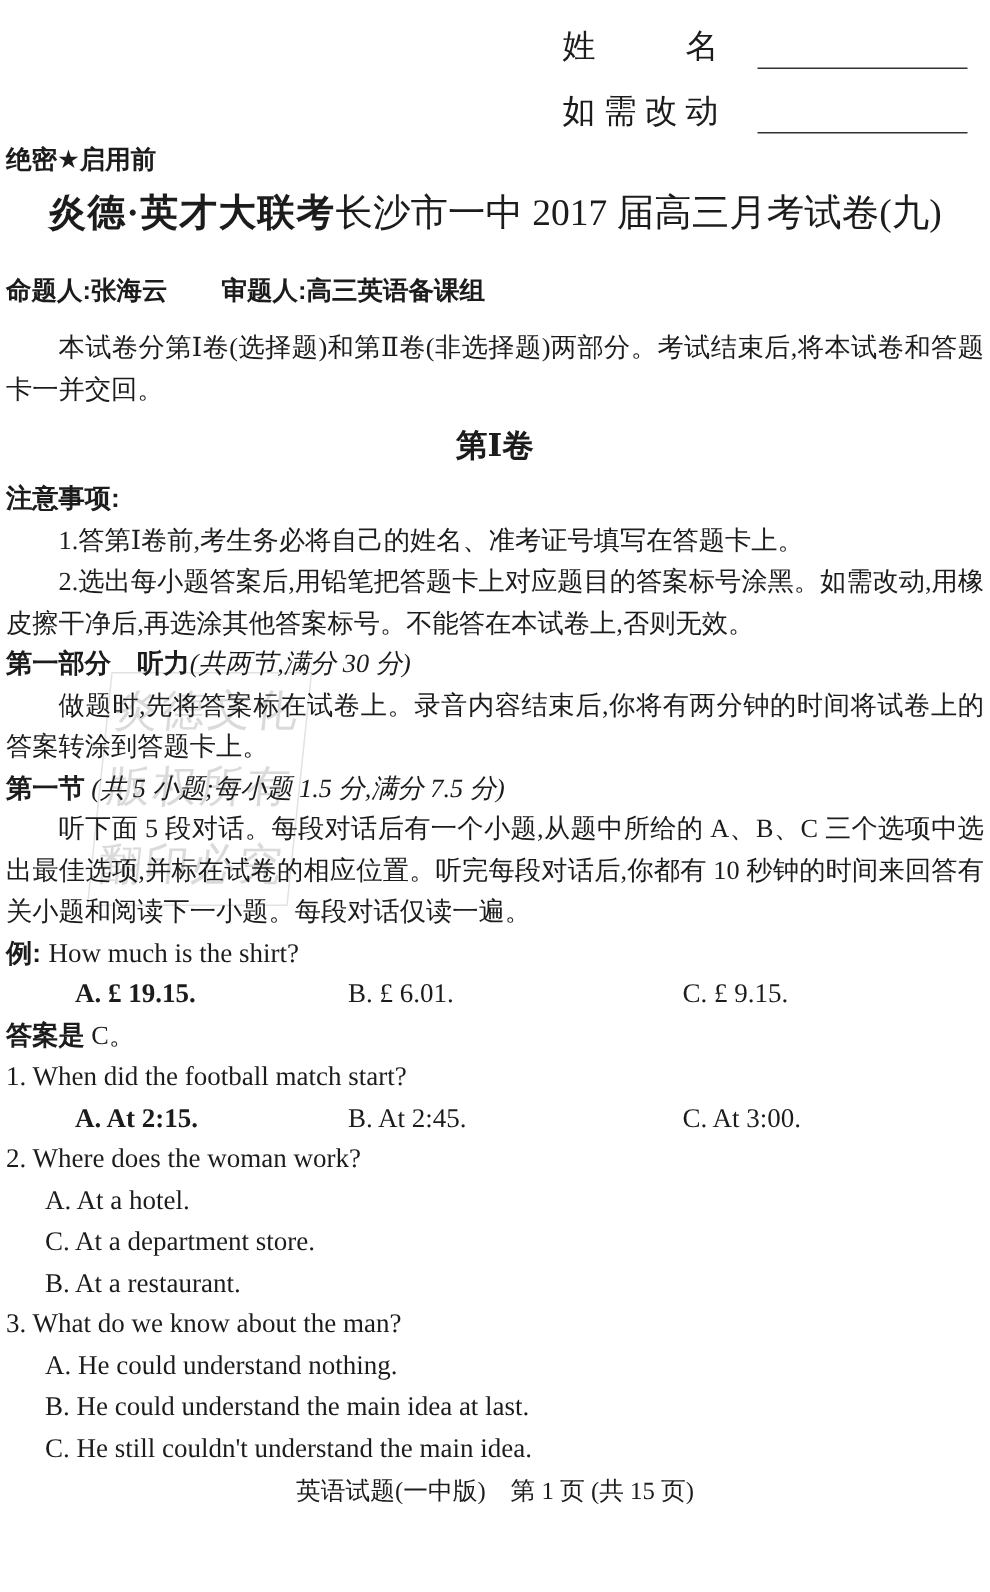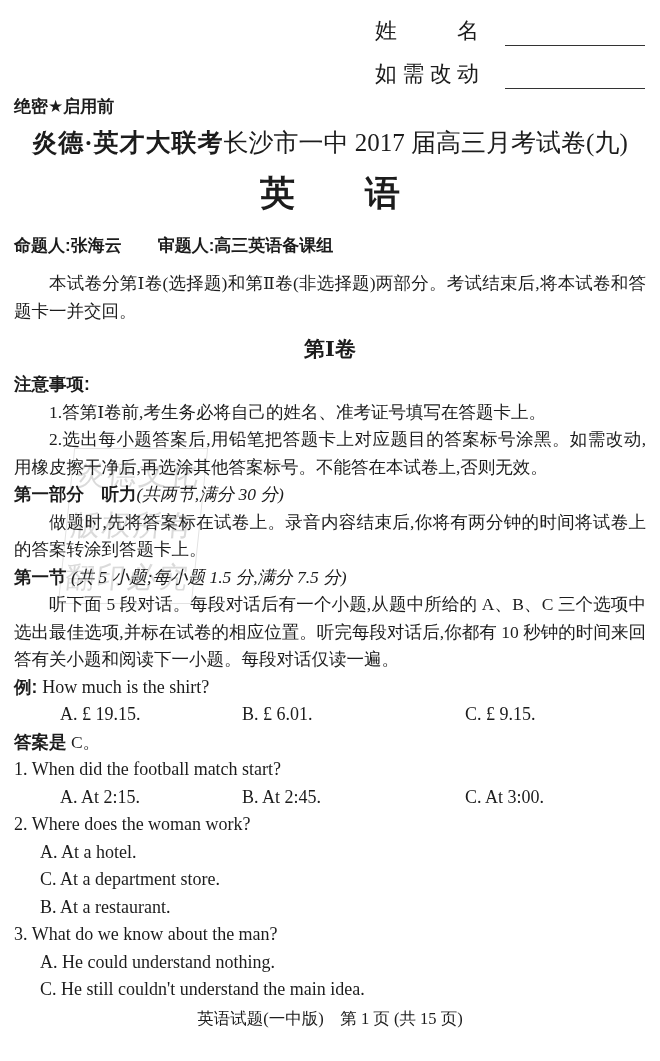--- a/index.html
+++ b/index.html
@@ -19,21 +19,21 @@
     border:1px solid #e2e2e2; z-index:0;
     display:flex; flex-direction:column; justify-content:space-around; align-items:center;
     transform:skewX(-6deg);
     pointer-events:none;
   }
   .wm-line {
     font-size:29px; color:#c3c3c3; opacity:.6; letter-spacing:2px;
     line-height:1; white-space:nowrap;
   }
 
-  .content { position:relative; z-index:1; padding:0 14px; }
+  .content { position:relative; z-index:1; padding:0 4px; }
 
   
   .hdr { position:absolute; top:16px; right:15px; z-index:2; }
   .hdr-row { display:flex; align-items:flex-end; margin-bottom:13px; font-size:22px;gap:21px; }
   .hdr-label {
     display:inline-block; width:104px;
     text-align:justify; text-align-last:justify;
   }
   .hdr-line {
     display:inline-block; width:140px; height:27px;
@@ -58,21 +58,21 @@
 
   .vol-heading { text-align:center; font-weight:bold; font-size:21px; line-height:30px; margin-top:9px; margin-bottom:7px; }
 
   .line { font-size:17.5px; line-height:27.5px; }
   .eng  { font-size:18px;  line-height:27.5px; }
 
   .ex-line { display:flex; line-height:27.5px; }
   .ex-line .ex-q { margin-left:5px; font-size:18px; }
 
   .opt-row { display:flex; padding-left:46px; font-size:18px; line-height:27.5px; }
-  .opt-row .o1 { width:182px; }
+  .opt-row .o1 { width:182px;font-weight:bold; }
   .opt-row .o2 { width:223px; }
   .opt-row .o3 { flex:1; }
 
   .opt-stack { padding-left:26px; font-size:18px; line-height:27.5px; }
 
   .footer { text-align:center; font-size:16.5px; line-height:26px; margin-top:2px; }
 </style>
 </head>
 <body>
 
@@ -96,21 +96,20 @@
   </div>
 
   <div class="content">
 
     <div class="secrecy bold-sans">绝密★启用前</div>
 
     <div class="title-line">
       <span class="title-brand">炎德·英才大联考</span><span>长沙市一中 2017 届高三月考试卷(九)</span>
     </div>
 
-    <div class="subject bold-sans">英　　语</div>
 
     <div class="setters bold-sans">
       <span>命题人:张海云</span><span class="gap"></span><span>审题人:高三英语备课组</span>
     </div>
 
     <div class="para intro">本试卷分第Ⅰ卷(选择题)和第Ⅱ卷(非选择题)两部分。考试结束后,将本试卷和答题卡一并交回。</div>
 
     <div class="vol-heading">第Ⅰ卷</div>
 
     <div class="line bold-sans">注意事项:</div>
@@ -147,18 +146,19 @@
       <span class="o3">C. At 3:00.</span>
     </div>
 
     <div class="eng">2. Where does the woman work?</div>
     <div class="opt-stack">A. At a hotel.</div>
     <div class="opt-stack">C. At a department store.</div>
     <div class="opt-stack">B. At a restaurant.</div>
 
     <div class="eng">3. What do we know about the man?</div>
     <div class="opt-stack">A. He could understand nothing.</div>
+    <div class="opt-stack">B. He could understand the main idea at last.</div>
     <div class="opt-stack">C. He still couldn't understand the main idea.</div>
 
     <div class="footer">英语试题(一中版)　第 1 页 (共 15 页)</div>
 
   </div>
 </div>
 
 </body></html>

